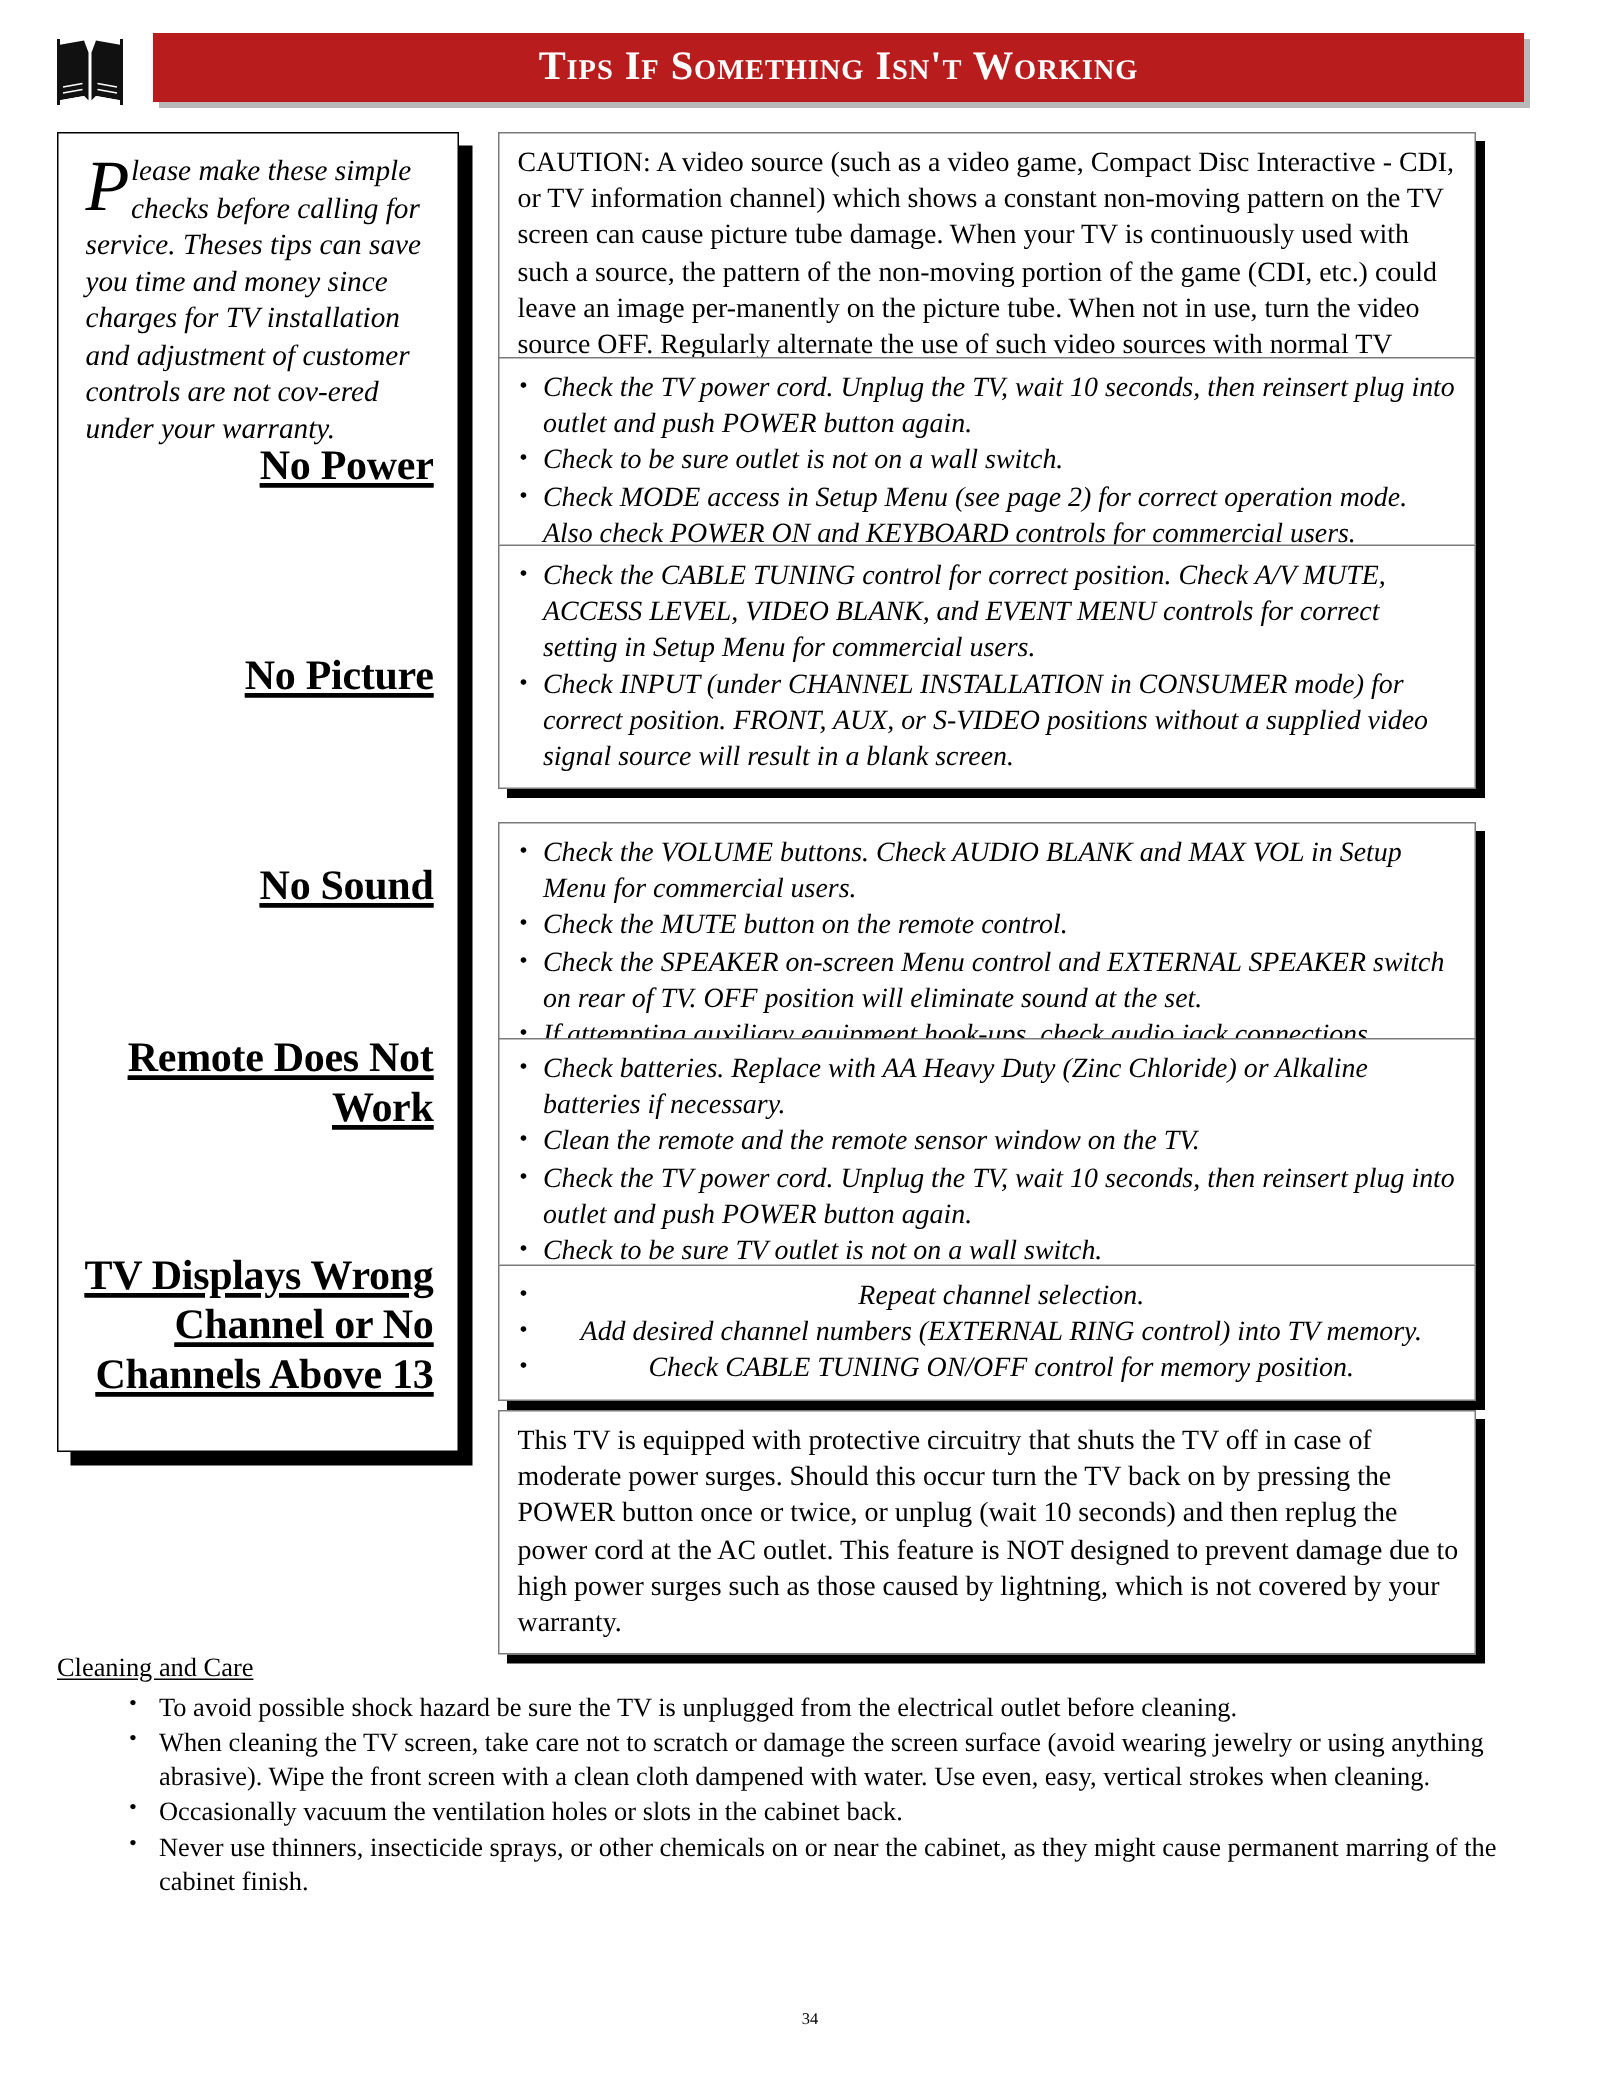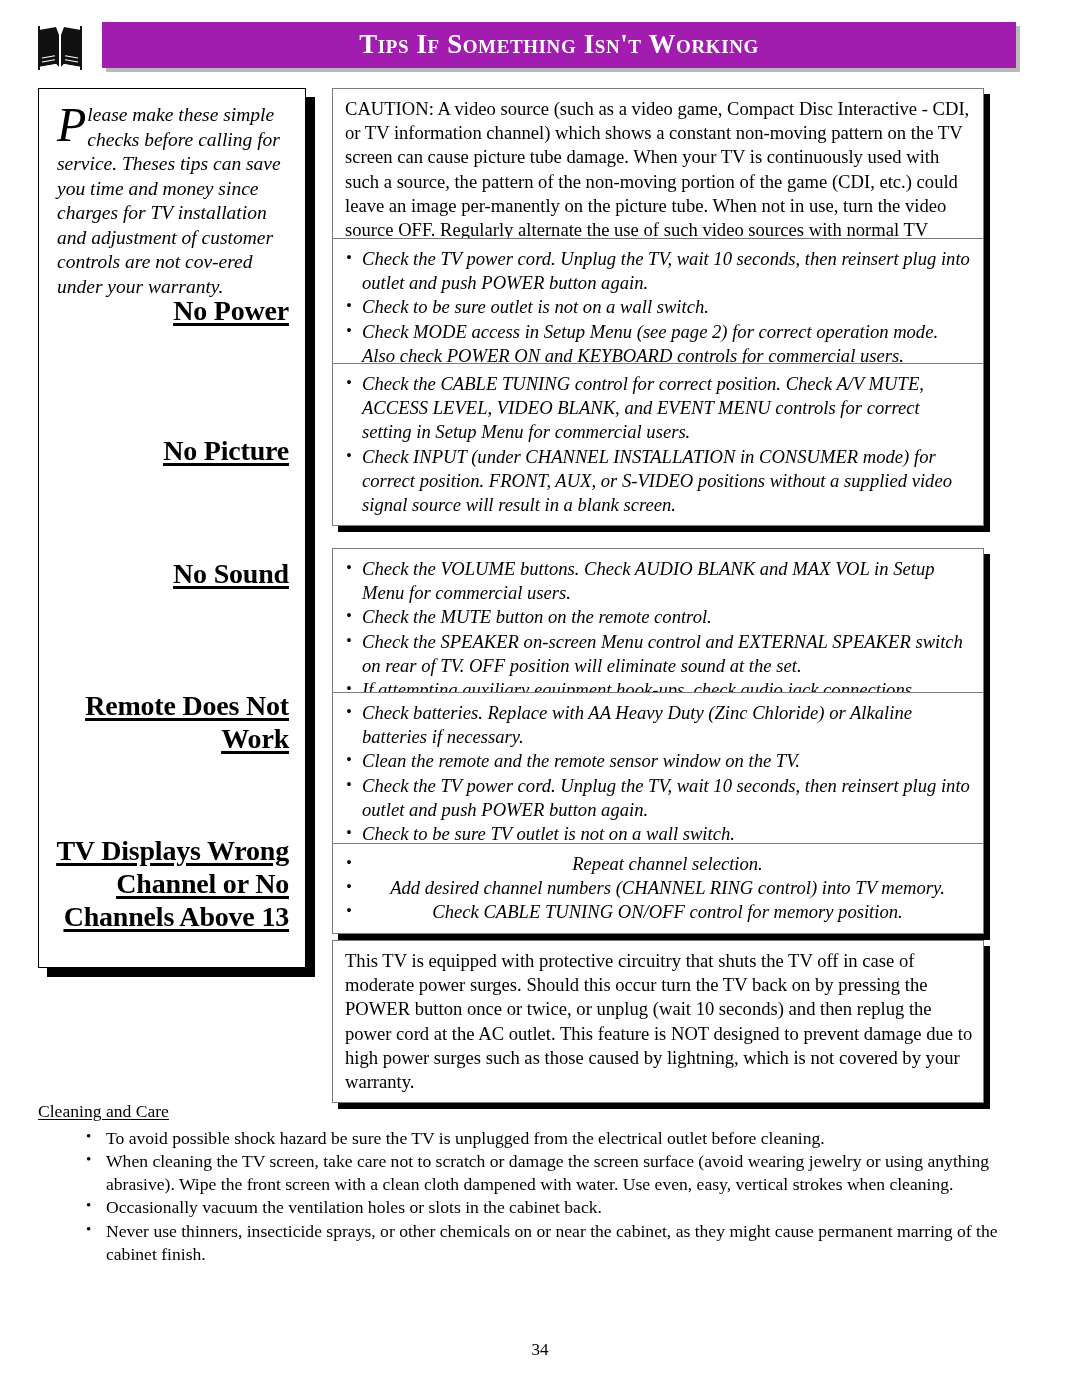--- a/index.html
+++ b/index.html
@@ -30,21 +30,21 @@
     top: 2px;
     width: 48px;
     height: 48px;
   }
   .header-bar {
     position: absolute;
     left: 102px;
     top: 0px;
     width: 914px;
     height: 46px;
-    background: #a21caf;
+    background: #b91c1c;
     box-shadow: 4px 4px 0 #b9b9b9;
   }
   .header-title {
     position: absolute;
     left: 0;
     right: 0;
     top: 50%;
     transform: translateY(-52%);
     text-align: center;
     color: #ffffff;
@@ -101,21 +101,21 @@
     text-decoration: underline;
     text-underline-offset: 3px;
     text-decoration-thickness: 2.5px;
     width: 245px;
   }
   .side-head span { text-decoration: underline;
     text-underline-offset: 3px;
     text-decoration-thickness: 2.5px; }
   .sh-nopower  { top: 205px; }
   .sh-nopicture{ top: 345px; }
-  .sh-nosound  { top: 468px; text-align: right; }
+  .sh-nosound  { top: 485px; text-align: right; }
   .sh-remote   { top: 600px; }
   .sh-channel  { top: 745px; }
 
   
   .cbox {
     position: absolute;
     border: 1px solid #7b7b7b;
     background: #ffffff;
     box-shadow: 6px 6px 0 #000000;
     box-sizing: border-box;
@@ -186,21 +186,21 @@
     top: -2px;
     font-size: 15px;
   }
 
   .page-number {
     position: absolute;
     left: 0;
     right: 0;
     top: 1340px;
     text-align: center;
-    font-size: 17px;
+    font-size: 11px;
   }
 </style>
 </head>
 <body>
 
 <div class="header">
   <div class="book-icon">
     <svg viewBox="0 0 48 48" width="48" height="48" aria-hidden="true">
       <path d="M3 6 L20 3 L23 11 L23 43 L20 40 L3 43 Z" fill="#111111"></path>
       <path d="M45 6 L28 3 L25 11 L25 43 L28 40 L45 43 Z" fill="#111111"></path>
@@ -266,21 +266,21 @@
     <li>Check batteries.  Replace with AA Heavy Duty (Zinc Chloride) or Alkaline batteries if necessary.</li>
     <li>Clean the remote and the remote sensor window on the TV.</li>
     <li>Check the TV power cord.  Unplug the TV, wait 10 seconds, then reinsert plug into outlet and push POWER button again.</li>
     <li>Check to be sure TV outlet is not on a wall switch.</li>
   </ul>
 </div>
 
 <div class="cbox" id="box-channel">
   <ul>
     <li>Repeat channel selection.</li>
-    <li>Add desired channel numbers (CHANNEL RING control) into TV memory.</li>
+    <li>Add desired channel numbers (EXTERNAL RING control) into TV memory.</li>
     <li>Check CABLE TUNING ON/OFF control for memory position.</li>
   </ul>
 </div>
 
 <div class="cbox" id="box-surge">
   <p>This TV is equipped with protective circuitry that shuts the TV off in case of moderate power surges.  Should this occur turn the TV back on by pressing the POWER button once or twice, or unplug (wait 10 seconds) and then replug the power cord at the AC outlet. This feature is NOT designed to prevent damage due to high power surges such as those caused by lightning, which is not covered by your warranty.</p>
 </div>
 
 <div class="clean-wrap">
   <div class="clean-head">Cleaning and Care</div>

